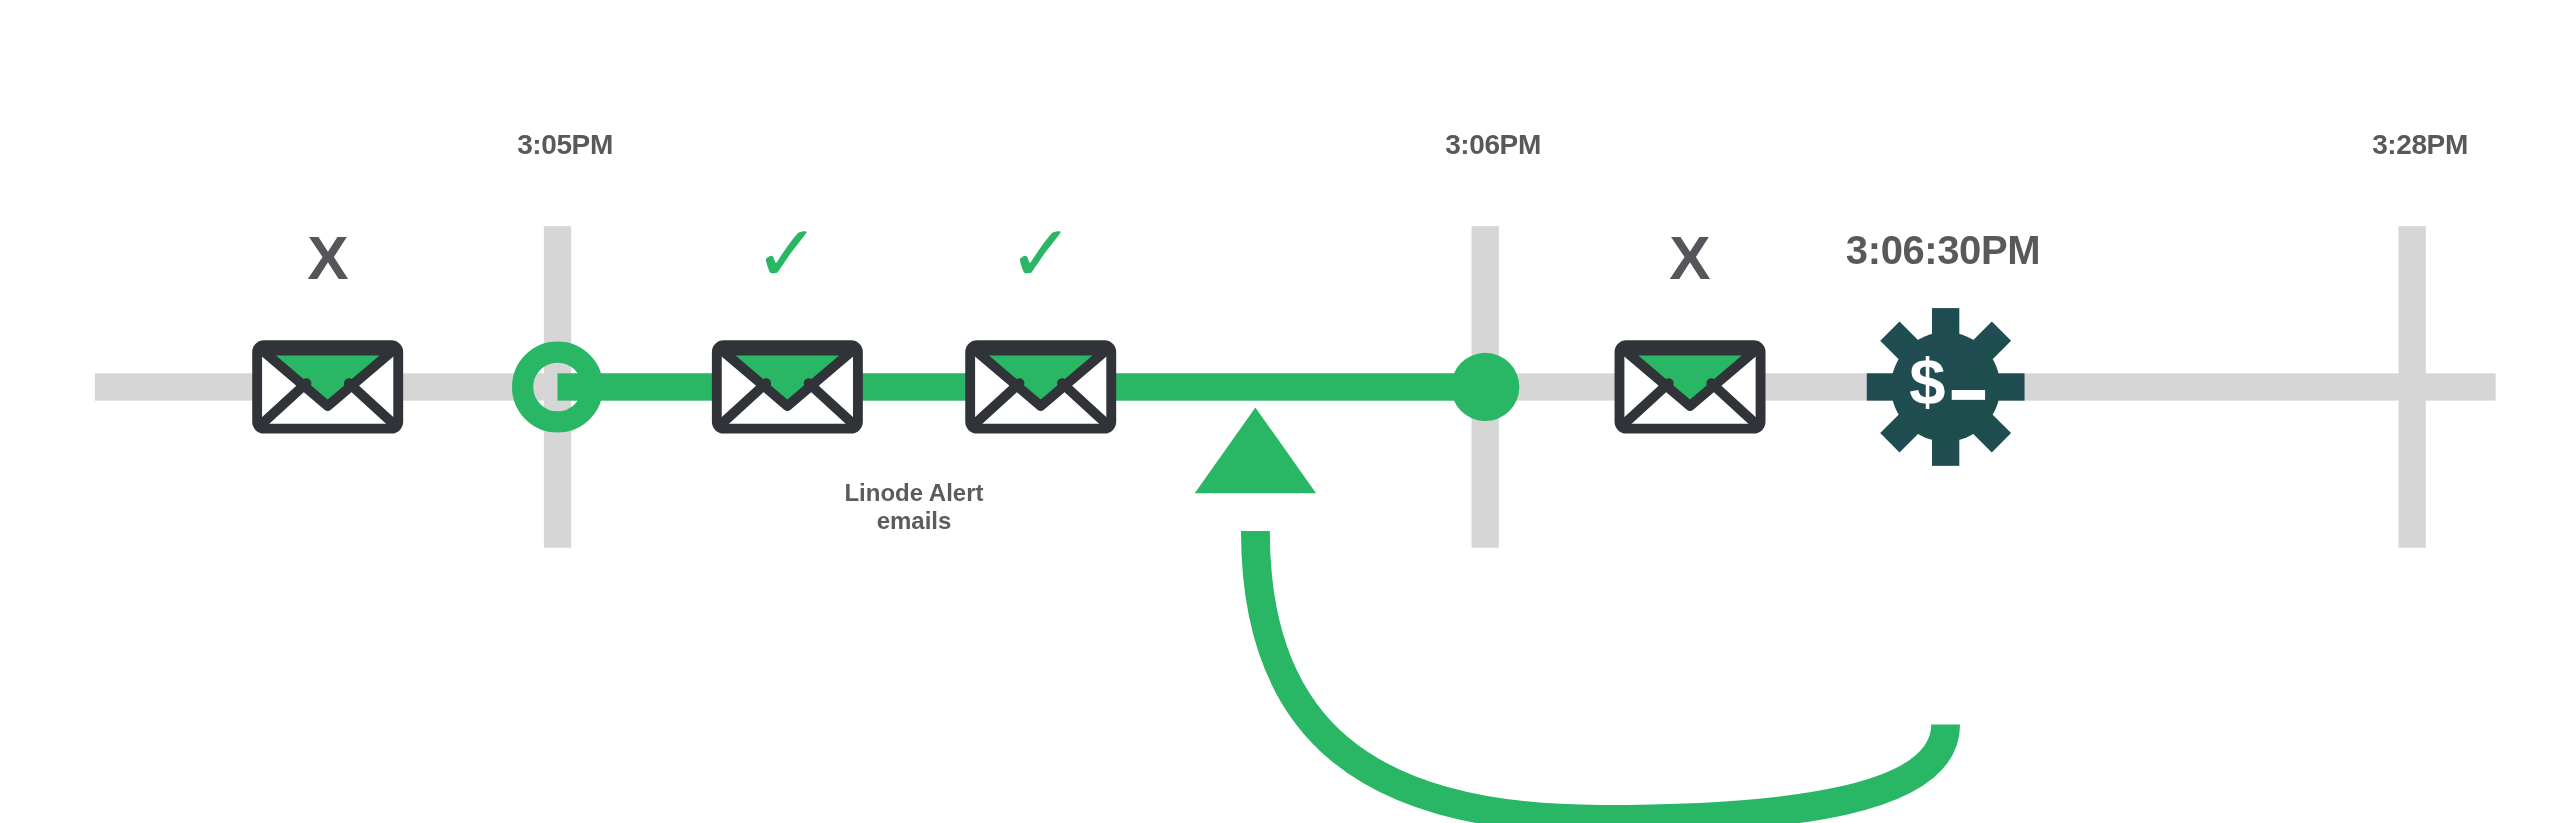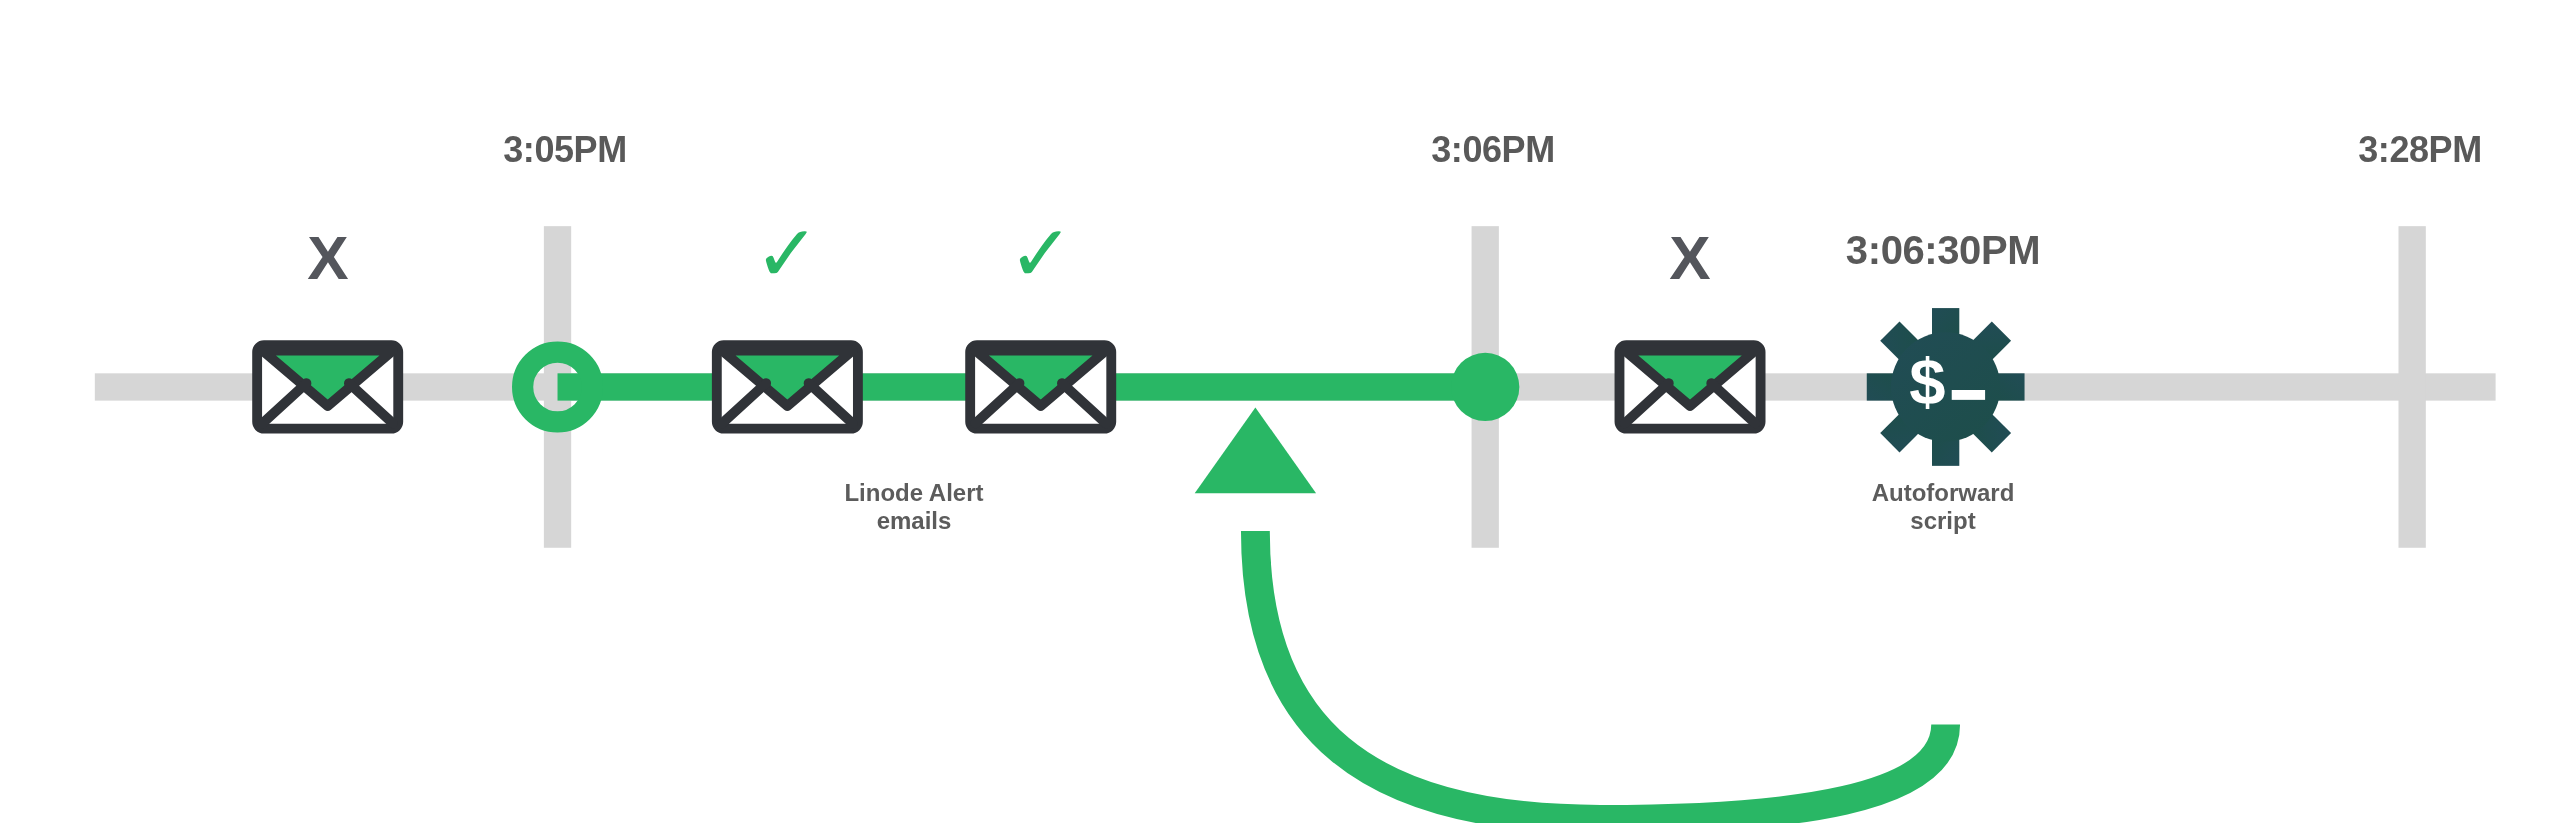--- a/index.html
+++ b/index.html
@@ -22,21 +22,21 @@
   .layer {
     position: absolute;
     top: 0;
     left: 0;
     width: 2576px;
     height: 824px;
   }
   .time-label {
     position: absolute;
     color: #595959;
-    font-size: 36px;
+    font-size: 28px;
     font-weight: bold;
     letter-spacing: -0.4px;
     white-space: nowrap;
     transform: translateX(-50%);
     font-family: "Liberation Sans", sans-serif;
   }
   .event-label {
     position: absolute;
     color: #5c5c5c;
     font-size: 24px;
@@ -151,17 +151,15 @@
   <div class="time-label" style="left:1943px; top:228px; font-size:40px;">3:06:30PM</div>
 
   <div class="glyph-x" style="left:328px; top:258px;">X</div>
   <div class="glyph-x" style="left:1690px; top:258px;">X</div>
 
   <div class="glyph-check" style="left:787px; top:254px;">✓</div>
   <div class="glyph-check" style="left:1041px; top:254px;">✓</div>
 
   <div class="event-label" style="left:914px; top:479px;">Linode Alert
 emails</div>
-  <div class="event-label" style="left:1943px; top:479px;">Autoforward
-script</div>
 
 </div>
 
 
 </body></html>

